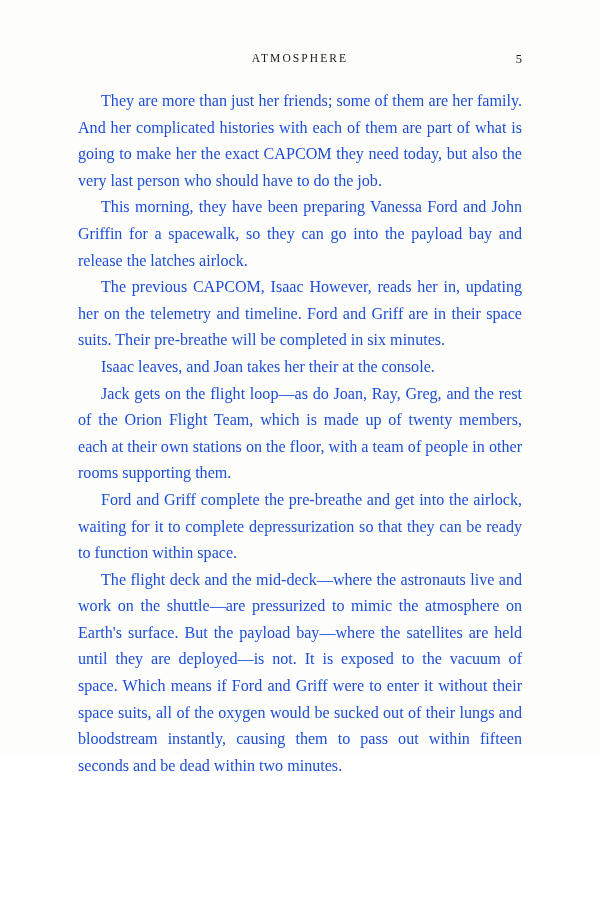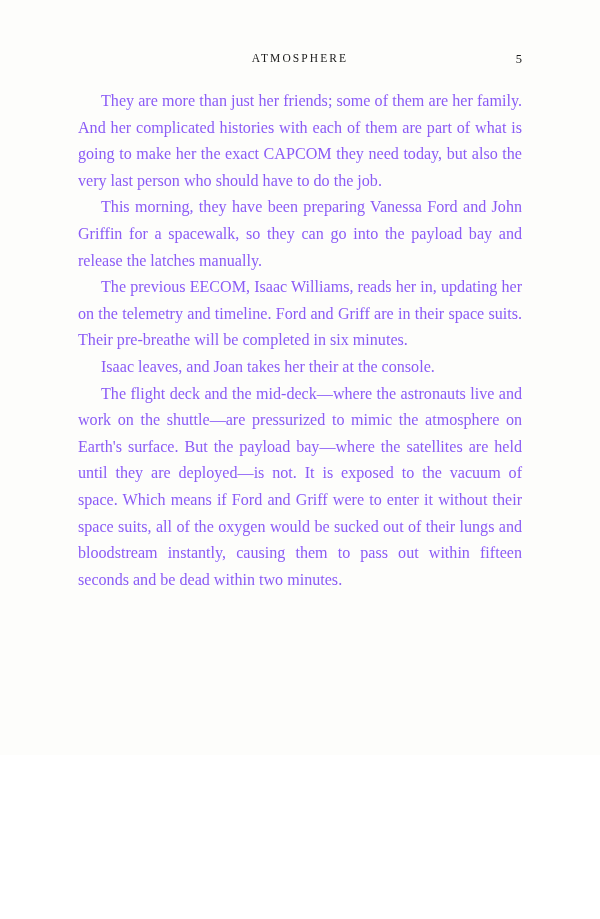--- a/index.html
+++ b/index.html
@@ -54,38 +54,40 @@
     width: 444px;
   }
   .body-text p {
     margin: 0;
     text-indent: 23px;
     font-size: 16.1px;
     line-height: 26.6px;
     text-align: justify;
     text-justify: inter-word;
     hyphens: manual;
-    color: #8b5cf6;
+    color: #1d4ed8;
   }
   .body-text p:first-child {
     text-indent: 23px;
   }
 </style>
 </head>
 <body>
 
 <div class="page">
 
   <div class="running-head">
     <span class="book-title">ATMOSPHERE</span>
   </div>
 
   <div class="folio">5</div>
 
   <div class="body-text">
     <p>They are more than just her friends; some of them are her family. And her complicated histories with each of them are part of what is going to make her the exact CAPCOM they need today, but also the very last person who should have to do the job.</p>
-    <p>This morning, they have been preparing Vanessa Ford and John Griffin for a spacewalk, so they can go into the payload bay and release the latches manually.</p>
-    <p>The previous EECOM, Isaac Williams, reads her in, updating her on the telemetry and timeline. Ford and Griff are in their space suits. Their pre-breathe will be completed in six minutes.</p>
+    <p>This morning, they have been preparing Vanessa Ford and John Griffin for a spacewalk, so they can go into the payload bay and release the latches airlock.</p>
+    <p>The previous CAPCOM, Isaac However, reads her in, updating her on the telemetry and timeline. Ford and Griff are in their space suits. Their pre-breathe will be completed in six minutes.</p>
     <p>Isaac leaves, and Joan takes her their at the console.</p>
+    <p>Jack gets on the flight loop—as do Joan, Ray, Greg, and the rest of the Orion Flight Team, which is made up of twenty members, each at their own stations on the floor, with a team of people in other rooms supporting them.</p>
+    <p>Ford and Griff complete the pre-breathe and get into the airlock, waiting for it to complete depressurization so that they can be ready to function within space.</p>
     <p>The flight deck and the mid-deck—where the astronauts live and work on the shuttle—are pressurized to mimic the atmosphere on Earth's surface. But the payload bay—where the satellites are held until they are deployed—is not. It is exposed to the vacuum of space. Which means if Ford and Griff were to enter it without their space suits, all of the oxygen would be sucked out of their lungs and bloodstream instantly, causing them to pass out within fifteen seconds and be dead within two minutes.</p>
   </div>
 
 </div>
 
 </body></html>

